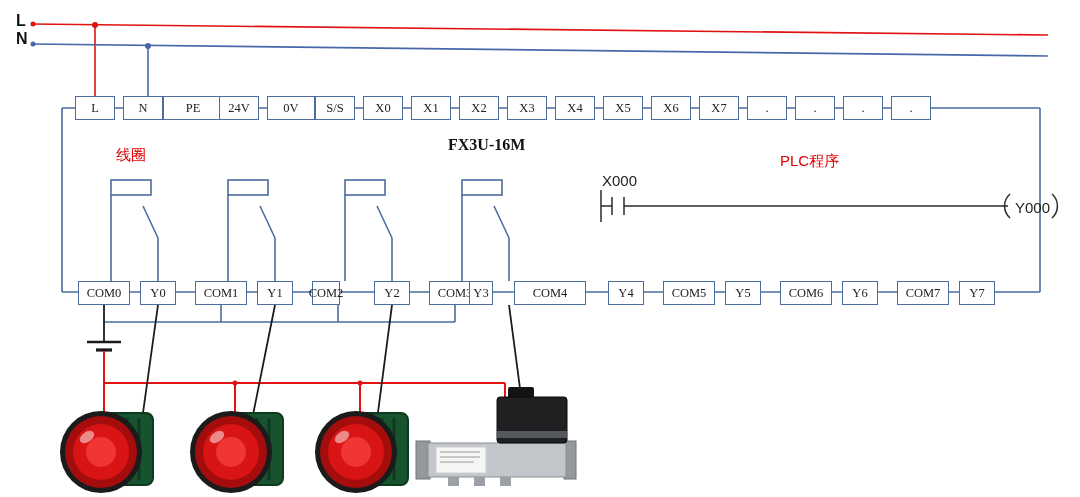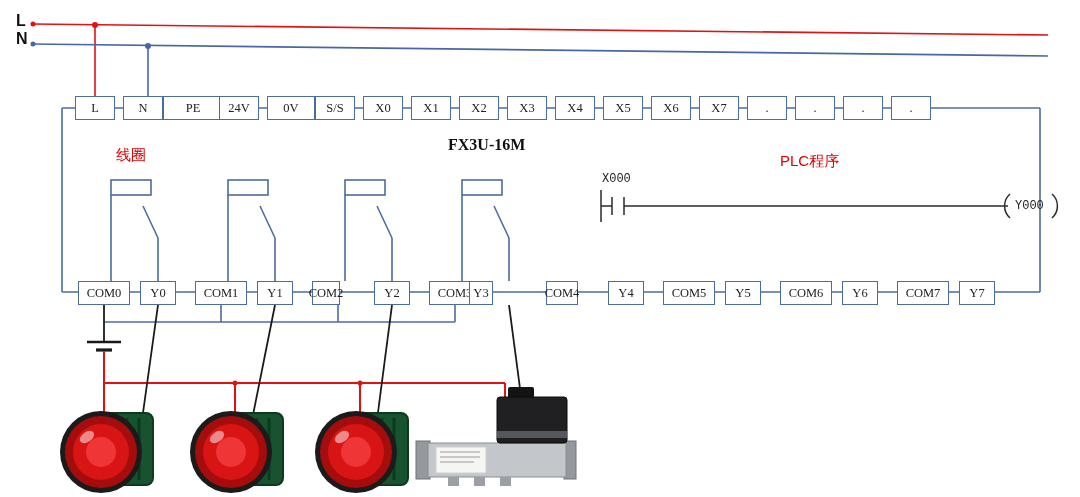--- a/index.html
+++ b/index.html
@@ -9,21 +9,21 @@
   .stage svg{position:absolute;left:0;top:0;z-index:1}
   .term{position:absolute;height:24px;border:1.6px solid var(--terminal-outline,#4a6da0);
         background:#fff;display:flex;align-items:center;justify-content:center;
         font-family:"Liberation Serif",serif;font-size:12.5px;color:#222;z-index:2}
   .term.top{top:96px}
   .term.bottom{top:281px}
   .lbl{position:absolute;z-index:3;white-space:nowrap}
   .supply-lbl{font-weight:bold;font-size:16px;color:#111;line-height:17px}
   .red-note{color:var(--annotation,#e00000);font-weight:normal;font-size:15px}
   .model{font-family:"Liberation Serif",serif;font-weight:bold;font-size:16px;color:#111}
-  .ladder-txt{font-family:Liberation Mono, monospace;font-size:12px;color:#222}
+  .ladder-txt{font-family:Liberation Sans, sans-serif;font-size:15px;color:#222}
   
   .red-w line,.red-w path{stroke:var(--live-wire,#e01212);stroke-width:1.6;fill:none}
   .red-w circle{fill:var(--live-wire,#e01212)}
   .blue-w line,.blue-w path{stroke:var(--neutral-wire,#4668a8);stroke-width:1.6;fill:none}
   .blue-w circle{fill:var(--neutral-wire,#4668a8)}
   .steel line,.steel path{stroke:var(--terminal-outline,#4a6da0);stroke-width:1.6;fill:none}
   .steel rect{stroke:var(--terminal-outline,#4a6da0);stroke-width:1.6;fill:#fff}
   .black-w line{stroke:var(--device-wire,#1a1a1a);stroke-width:1.8;fill:none}
   .redbus line,.redbus path{stroke:var(--live-wire,#e01212);stroke-width:2;fill:none}
   .redbus circle{fill:var(--live-wire,#e01212)}
@@ -207,21 +207,21 @@
   <div class="term top" style="left:891px;width:40px">.</div>
 
   <div class="term bottom" style="left:78px;width:52px">COM0</div>
   <div class="term bottom" style="left:140px;width:36px">Y0</div>
   <div class="term bottom" style="left:195px;width:52px">COM1</div>
   <div class="term bottom" style="left:257px;width:36px">Y1</div>
   <div class="term bottom" style="left:312px;width:28px">COM2</div>
   <div class="term bottom" style="left:374px;width:36px">Y2</div>
   <div class="term bottom" style="left:429px;width:52px">COM3</div>
   <div class="term bottom" style="left:469px;width:24px">Y3</div>
-  <div class="term bottom" style="left:546px;width:32px">COM4</div>
+  <div class="term bottom" style="left:514px;width:72px">COM4</div>
   <div class="term bottom" style="left:608px;width:36px">Y4</div>
   <div class="term bottom" style="left:663px;width:52px">COM5</div>
   <div class="term bottom" style="left:725px;width:36px">Y5</div>
   <div class="term bottom" style="left:780px;width:52px">COM6</div>
   <div class="term bottom" style="left:842px;width:36px">Y6</div>
   <div class="term bottom" style="left:897px;width:52px">COM7</div>
   <div class="term bottom" style="left:959px;width:36px">Y7</div>
 
 </div>
 

